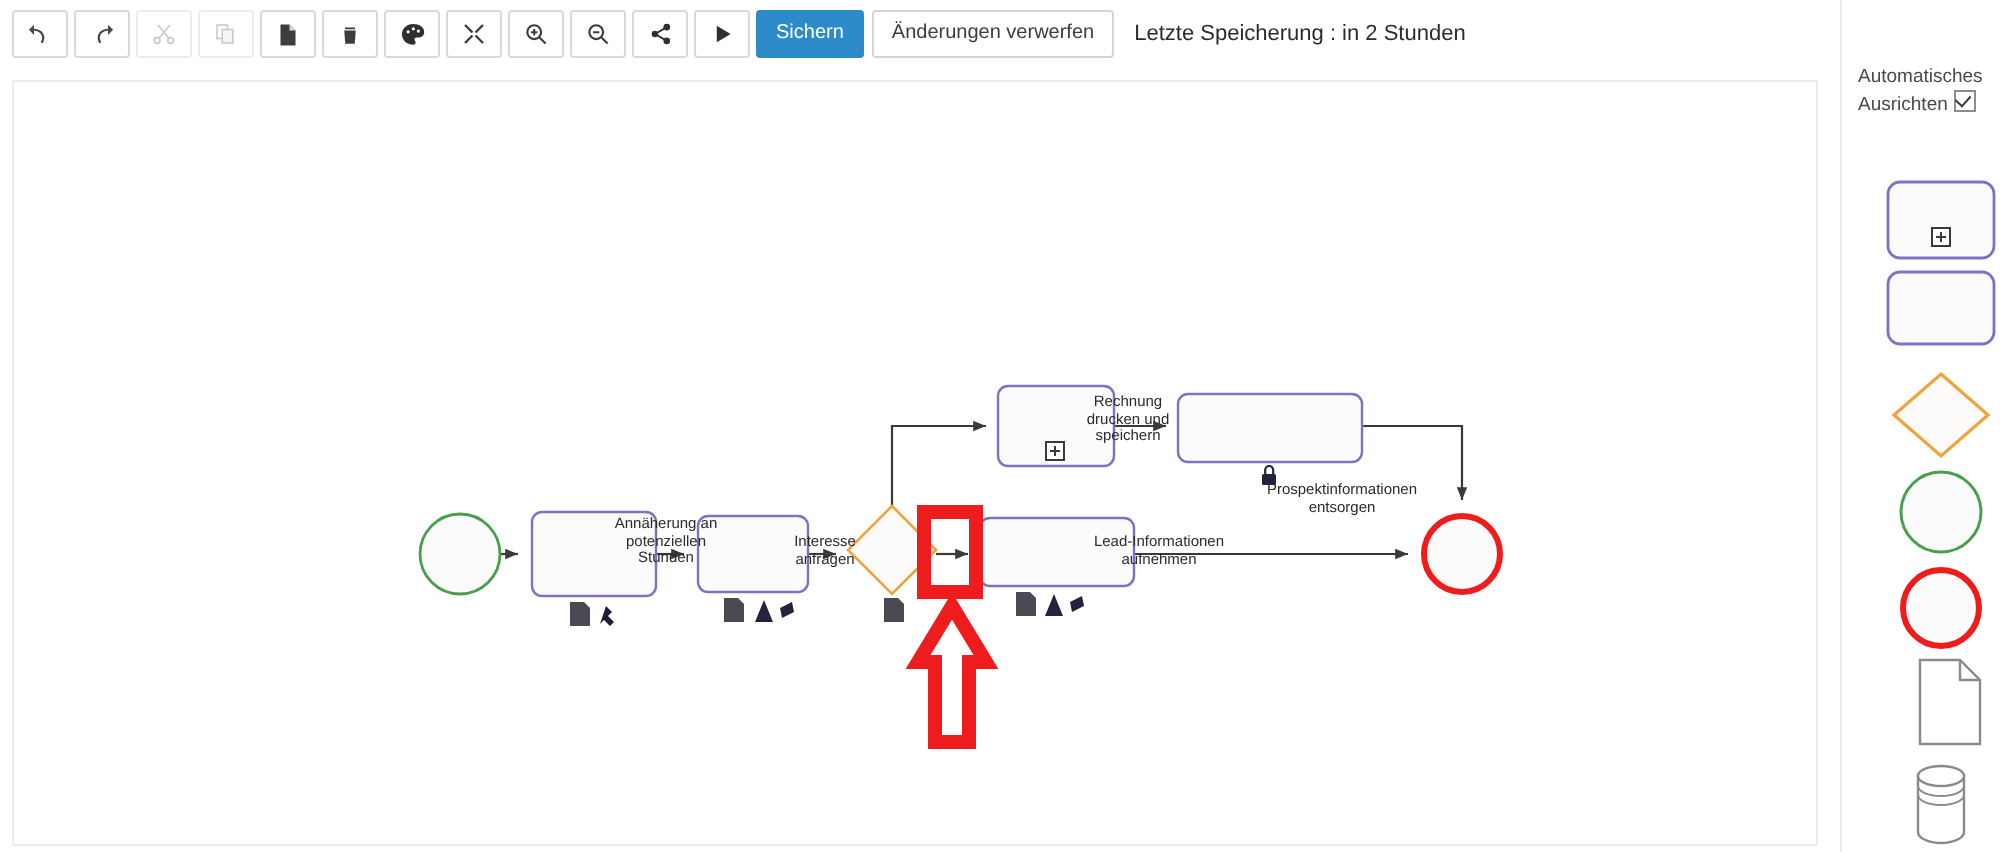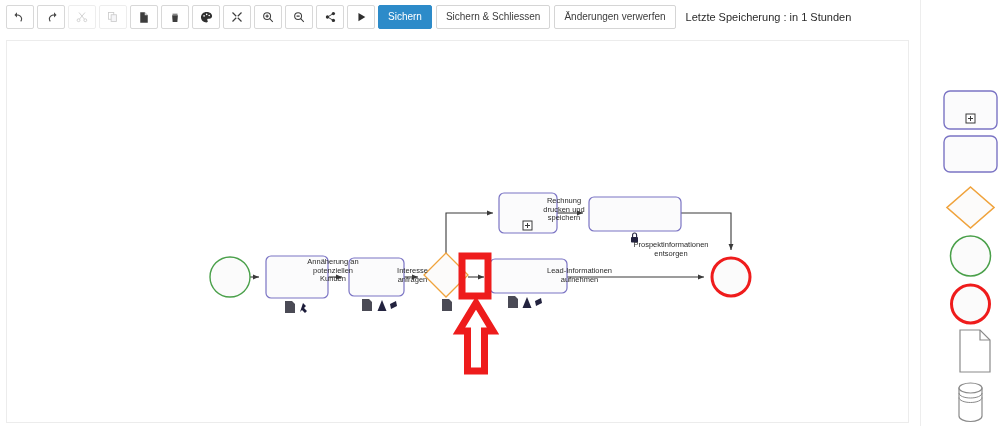--- a/index.html
+++ b/index.html
@@ -269,23 +269,22 @@
 
     <div class="tool-btn">
       <span>
         <svg width="11" height="12" viewBox="0 0 16 16">
             <path d="M3.5 2l10 6-10 6z" fill="#2f2f2f"></path>
           </svg>
       </span>
     </div>
 
     <button class="txt-btn primary">Sichern</button>
-    <button class="txt-btn">Sichern &amp; Schliessen</button>
     <button class="txt-btn">Änderungen verwerfen</button>
-    <span id="save-status">Letzte Speicherung : in 1 Stunden</span>
+    <span id="save-status">Letzte Speicherung : in 2 Stunden</span>
   </div>
 
   <div id="canvas">
 
     <svg id="diagram-svg" width="901" height="381" viewBox="0 0 901 381">
       <defs>
         <marker id="ah" markerWidth="7" markerHeight="7" refX="6.4" refY="3" orient="auto" markerUnits="userSpaceOnUse">
           <path d="M0,0.4 L6.4,3 L0,5.6 z" fill="#3a3a3a"></path>
         </marker>
       </defs>
@@ -338,29 +337,33 @@
         <path d="M515.5 267l4.5-11 4.5 11z" fill="#23233f"></path>
         <path d="M528 260l6-3 1 5-6 3z" fill="#23233f"></path>
       </g>
 
       <circle cx="724" cy="236" r="19" fill="#fbfbfb" stroke="#ef1c1c" stroke-width="3"></circle>
 
       <rect x="455" y="215" width="26" height="40" fill="none" stroke="#ee1c1c" stroke-width="7"></rect>
       <path d="M469 262 L486 290 H477.5 V330 H460.5 V290 H452 Z" fill="#ffffff" stroke="#ee1c1c" stroke-width="7" stroke-linejoin="miter"></path>
     </svg>
 
-    <div class="node-label" style="left:261px; top:217px; width:58px;">Annäherung an potenziellen Kunden</div>
+    <div class="node-label" style="left:261px; top:217px; width:58px;">Annäherung an potenziellen Stunden</div>
     <div class="node-label" style="left:345px; top:226px; width:49px;">Interesse anfragen</div>
     <div class="node-label" style="left:494px; top:156px; width:54px;">Rechnung drucken und speichern</div>
     <div class="node-label" style="left:584px; top:164px; width:88px;margin-top:36px;">Prospektinformationen entsorgen</div>
     <div class="node-label" style="left:500px; top:226px; width:73px;">Lead-Informationen aufnehmen</div>
   </div>
 
   <div id="palette">
 
+    <div id="autoalign">
+      <span>Automatisches</span><br>
+      <span>Ausrichten</span><span class="chk"></span>
+    </div>
 
     <div class="pal-item" style="top:90px;">
       <svg width="55" height="40" viewBox="0 0 55 40">
         <rect x="1" y="1" width="53" height="38" rx="6" ry="6" fill="#fbfbfc" stroke="#7b74c4" stroke-width="1.4"></rect>
         <g>
           <rect x="23" y="24" width="9" height="9" fill="#fff" stroke="#3a3a3a" stroke-width="1"></rect>
           <path d="M25 28.5h5M27.5 26v5" stroke="#3a3a3a" stroke-width="1"></path>
         </g>
       </svg>
     </div>

